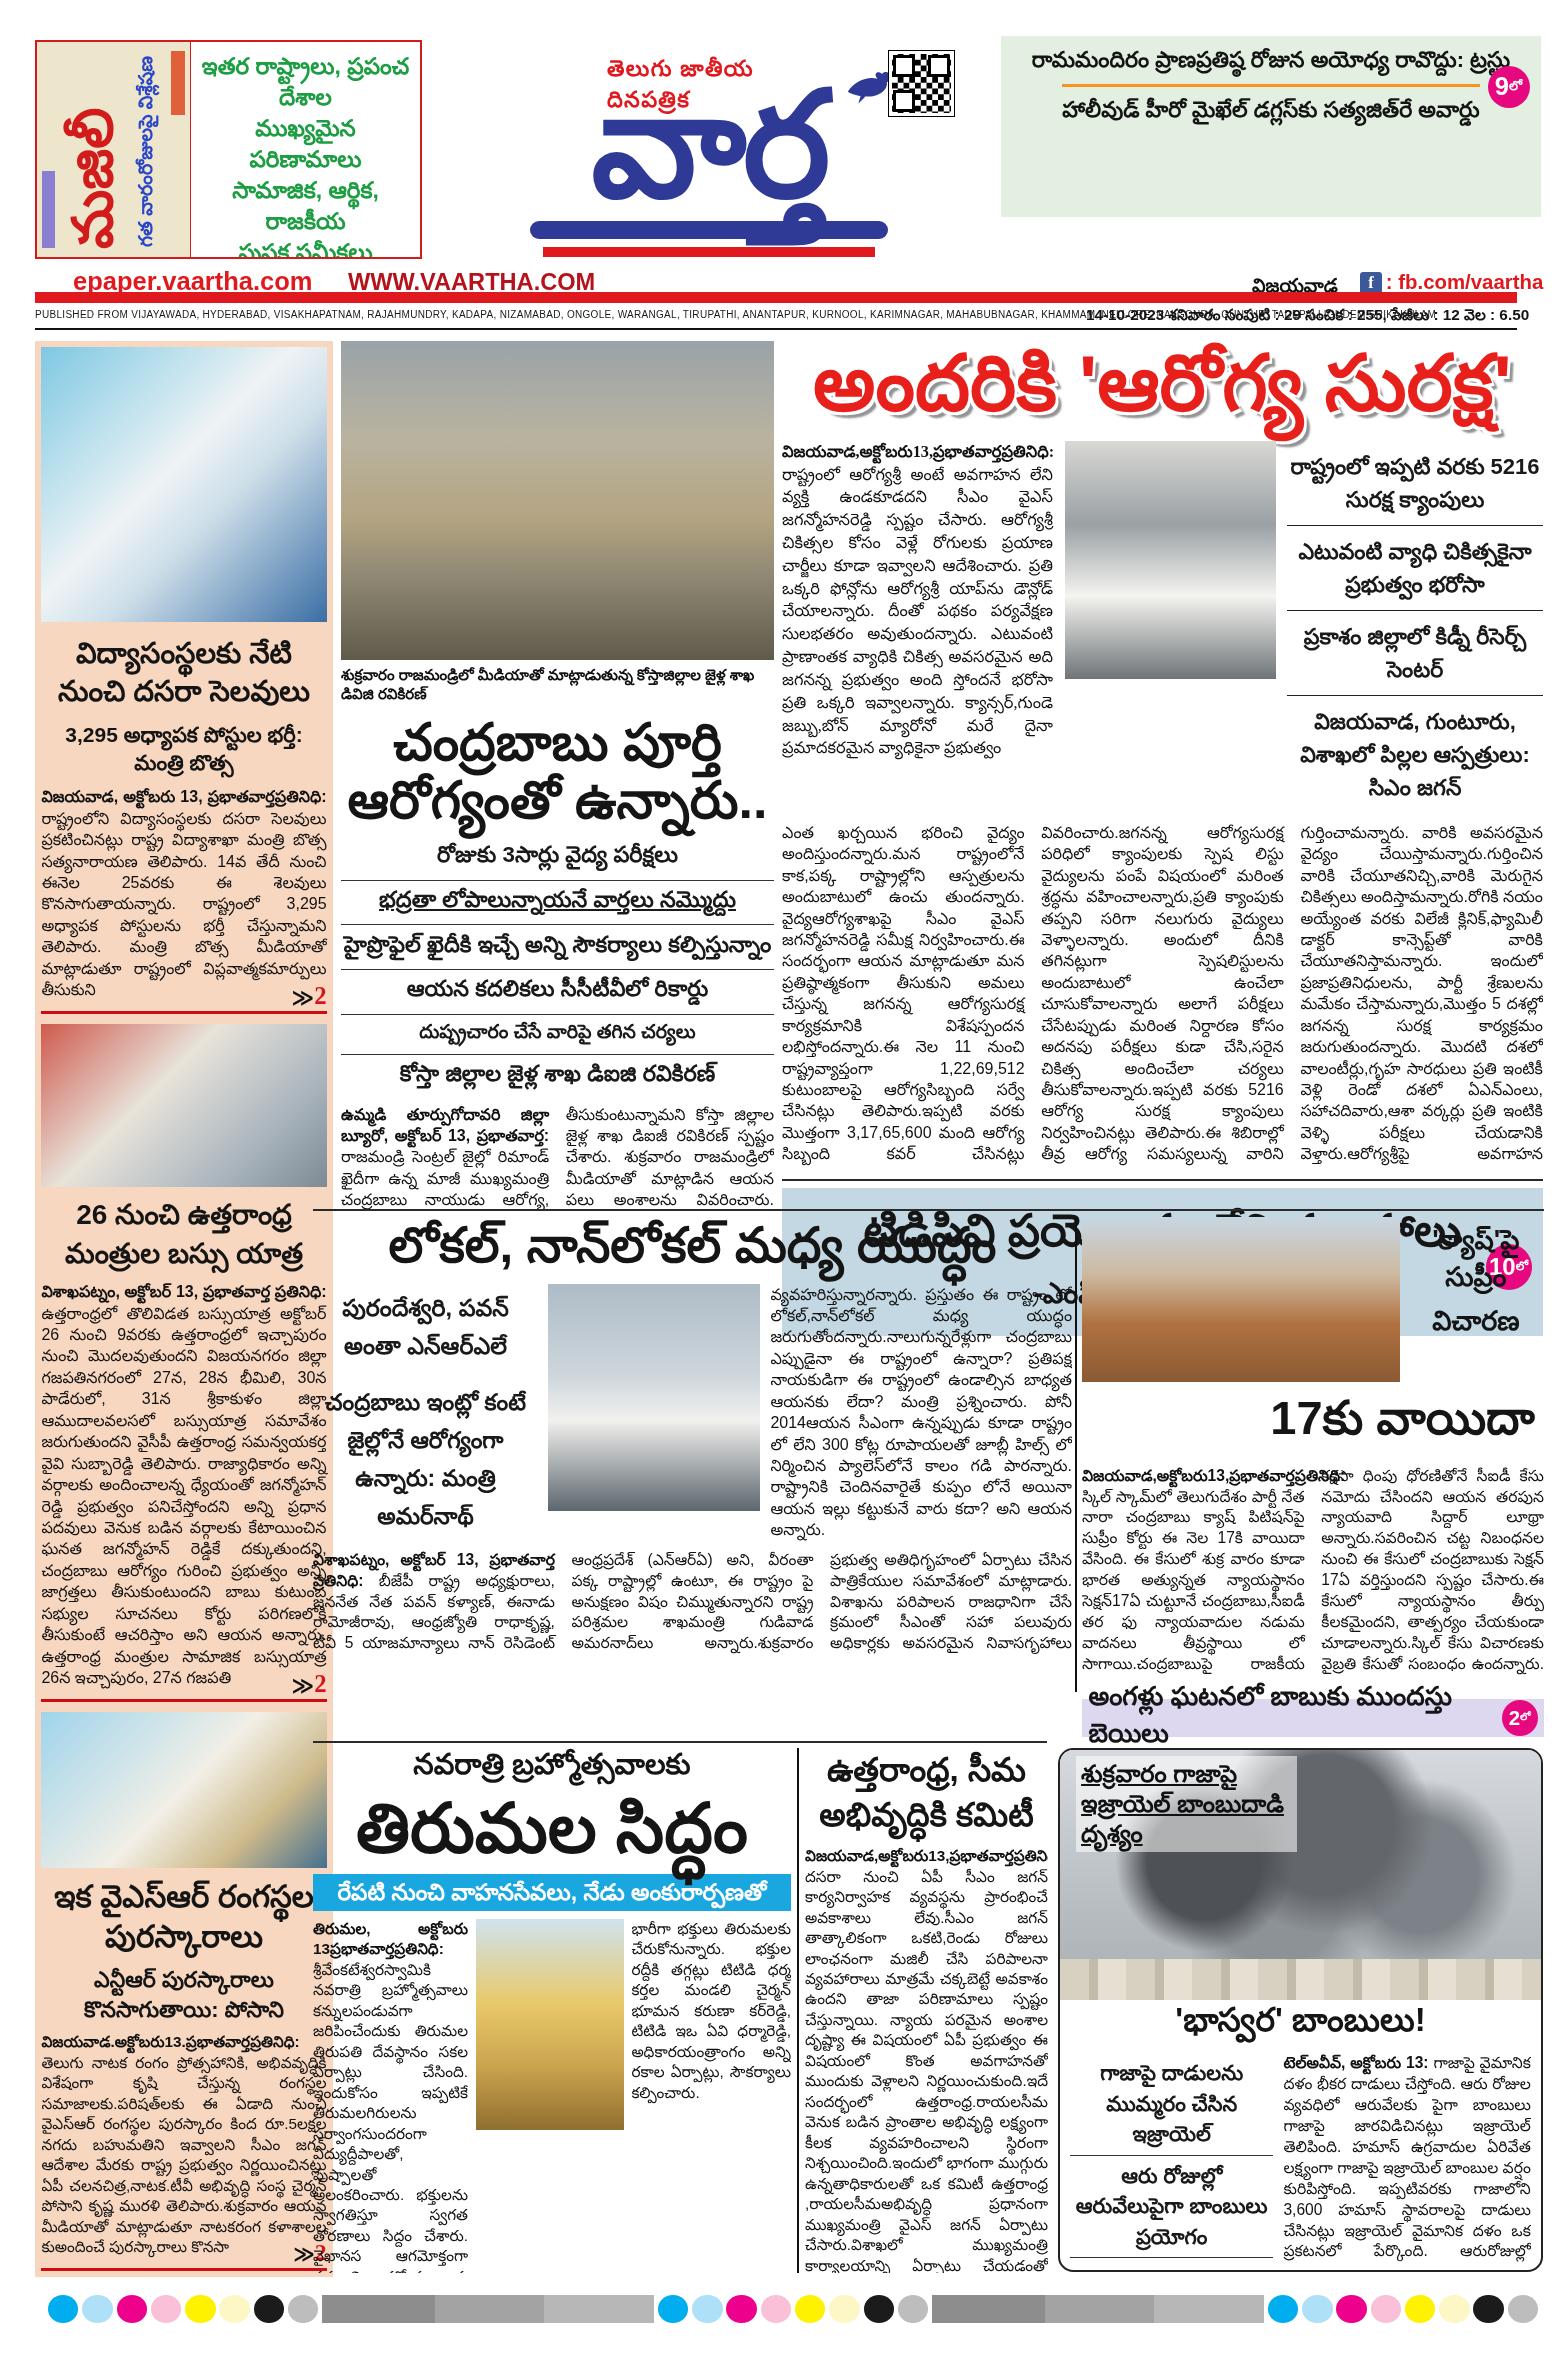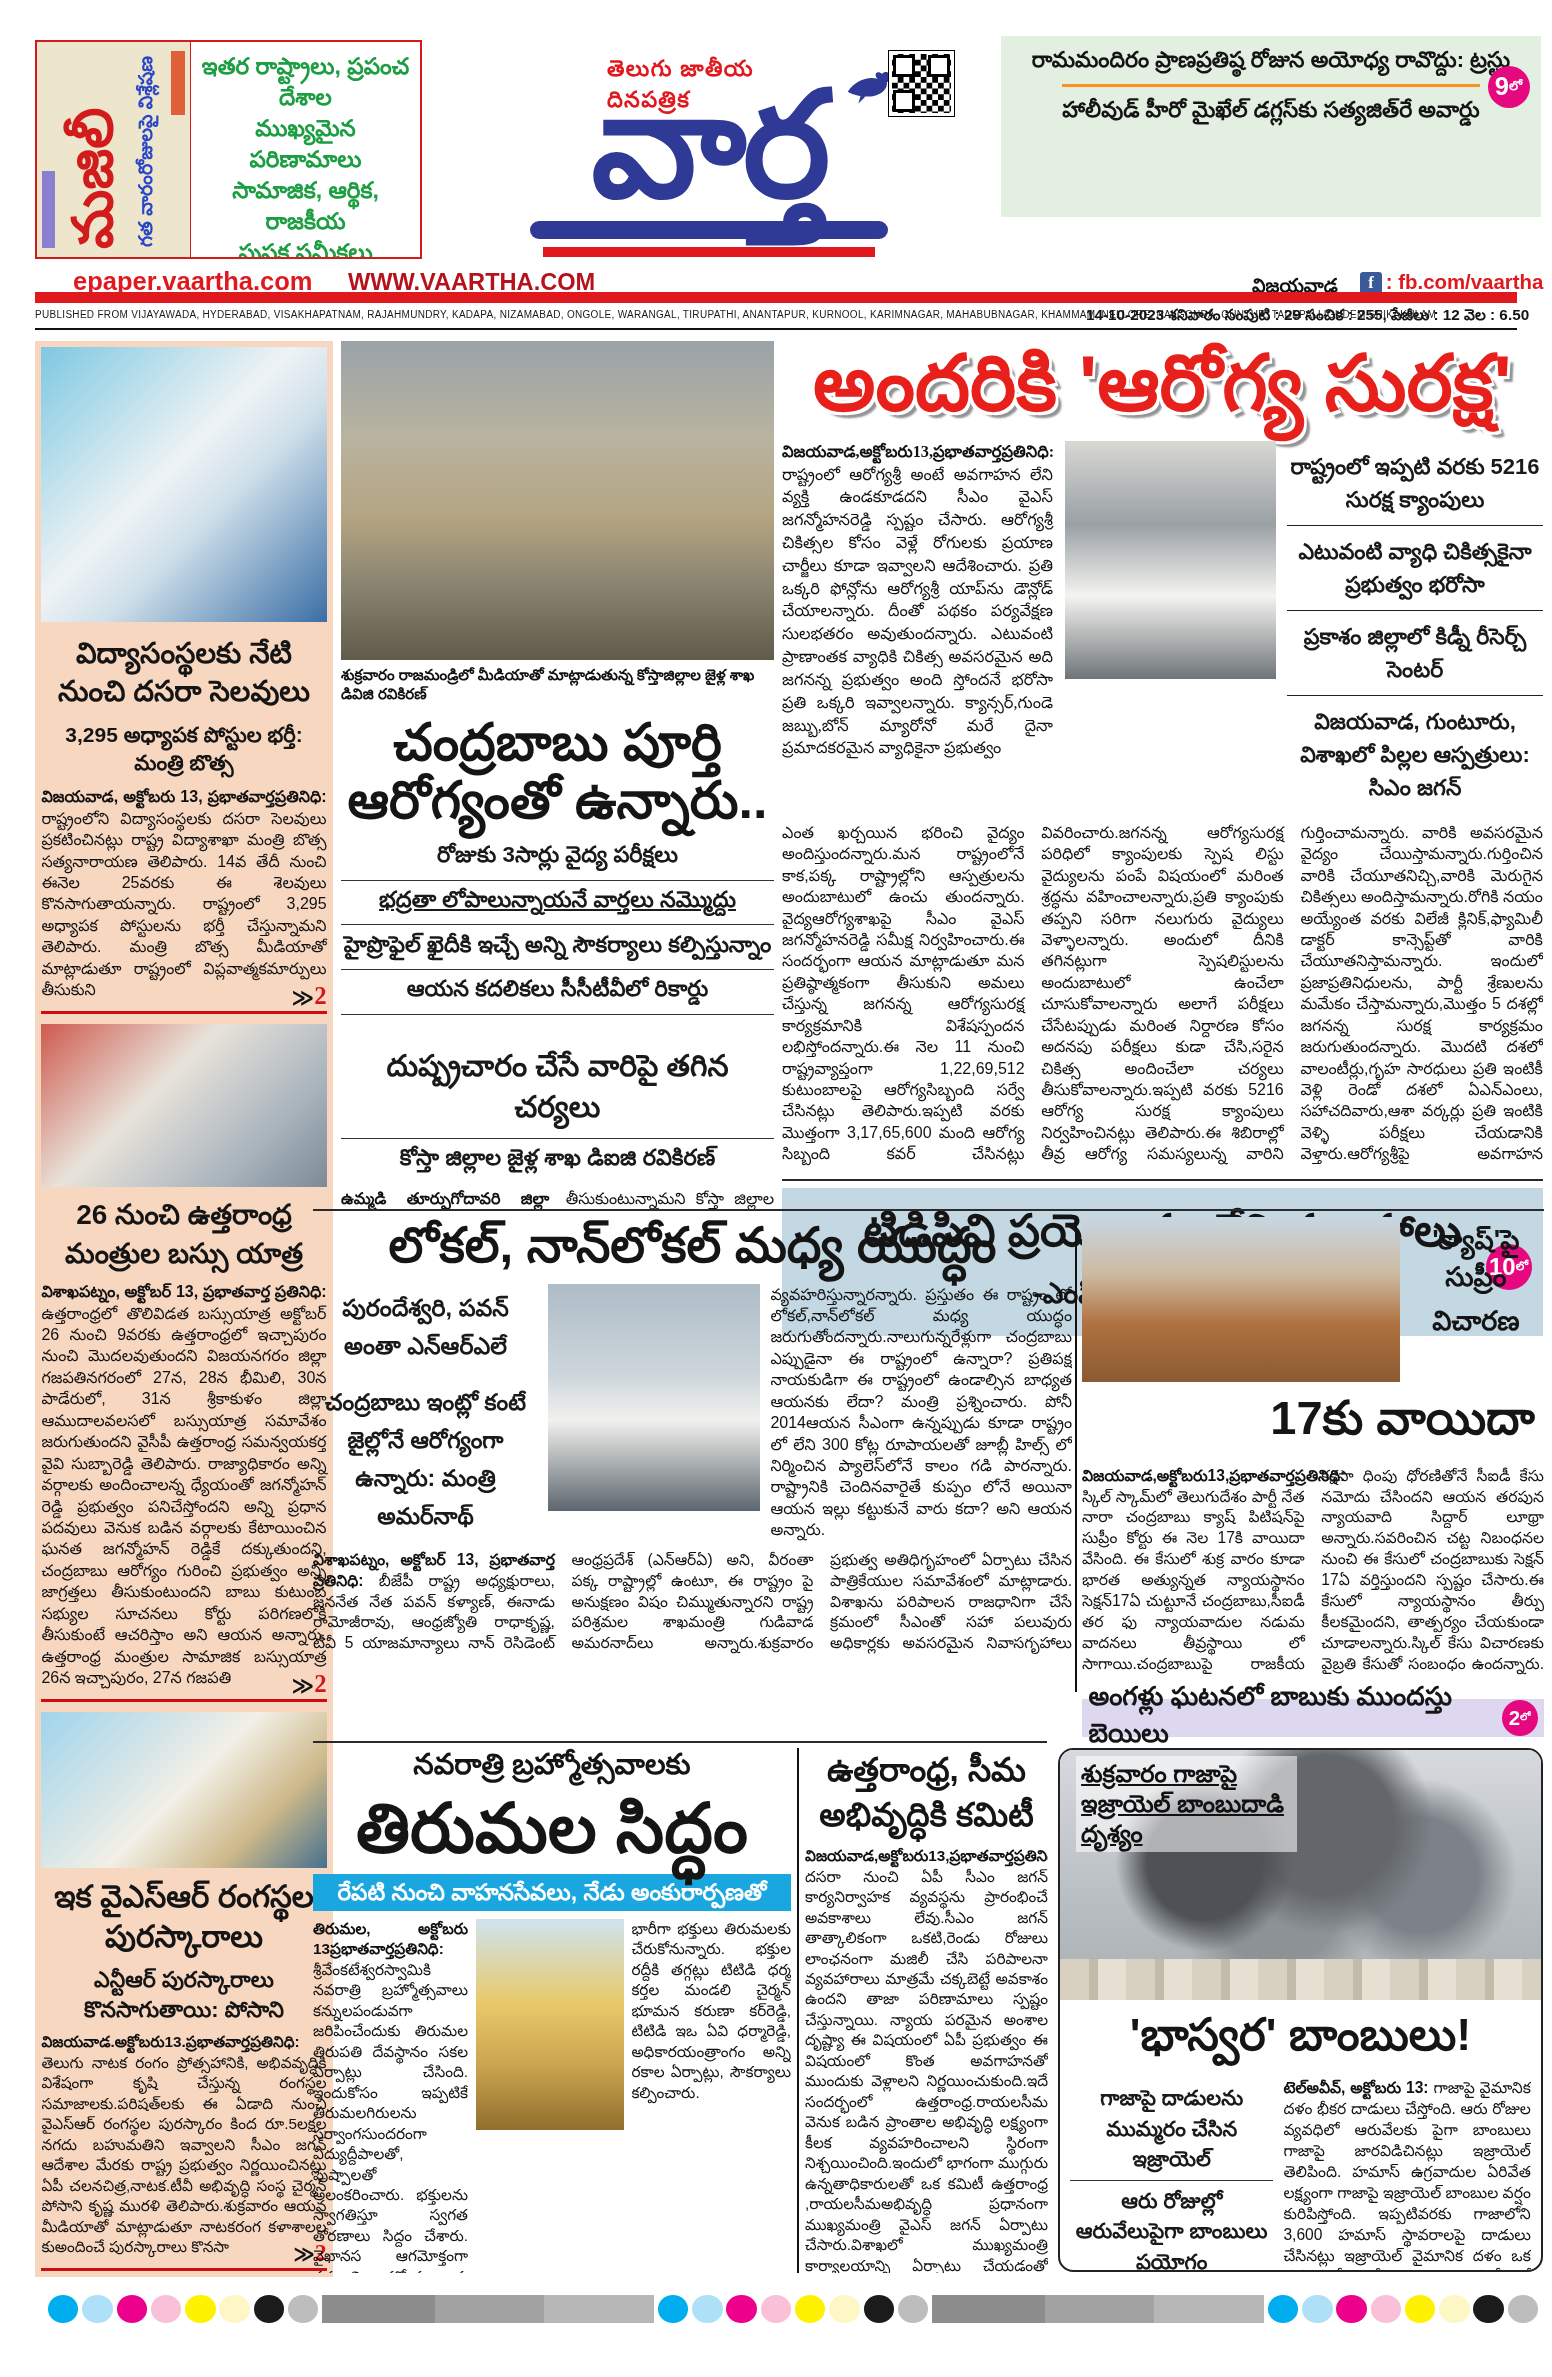--- a/index.html
+++ b/index.html
@@ -159,21 +159,21 @@
 
   <div class="abs" style="left:341px;top:341px;width:433px;height:868px;overflow:hidden;">
     <div class="ph" style="height:319px;background:linear-gradient(180deg,#9aa3a8 0%,#b9b3a0 30%,#b4a582 55%,#8d8672 75%,#5f5a4a 100%);"></div>
     <div class="cap" style="margin-top:6.4px;">శుక్రవారం రాజమండ్రిలో మీడియాతో మాట్లాడుతున్న కోస్తాజిల్లాల జైళ్ల శాఖ డివిజి రవికిరణ్</div>
     <div class="h-black ctr" style="font-size:52px;line-height:1.12;margin-top:9px;">చంద్రబాబు పూర్తి ఆరోగ్యంతో ఉన్నారు..</div>
     <div style="margin-top:6.4px;">
       <div class="subitem" style="font-size:22.4px;padding:6.4px 0;border-bottom:1.3px solid #333;">రోజుకు 3సార్లు వైద్య పరీక్షలు</div>
       <div class="subitem" style="font-size:22.4px;padding:6.4px 0;border-bottom:1.3px solid #333;text-decoration:underline;">భద్రతా లోపాలున్నాయనే వార్తలు నమ్మొద్దు</div>
       <div class="subitem" style="font-size:22.4px;padding:6.4px 0;border-bottom:1.3px solid #333;">హైప్రొఫైల్ ఖైదీకి ఇచ్చే అన్ని సౌకర్యాలు కల్పిస్తున్నాం</div>
       <div class="subitem" style="font-size:22.4px;padding:6.4px 0;border-bottom:1.3px solid #333;">ఆయన కదలికలు సీసీటీవీలో రికార్డు</div>
-      <div class="subitem" style="font-size:30px;padding:6.4px 0;border-bottom:1.3px solid #333;margin-top:28px;">దుష్ప్రచారం చేసే వారిపై తగిన చర్యలు</div>
+      <div class="subitem" style="font-size:19px;padding:6.4px 0;border-bottom:1.3px solid #333;">దుష్ప్రచారం చేసే వారిపై తగిన చర్యలు</div>
       <div class="subitem" style="font-size:22.4px;padding:6.4px 0;">కోస్తా జిల్లాల జైళ్ల శాఖ డిఐజి రవికిరణ్</div>
     </div>
     <div class="cols2" style="margin-top:5.1px;height:171px;">
       <p class="bt">
         <strong>ఉమ్మడి తూర్పుగోదావరి జిల్లా బ్యూరో, అక్టోబర్ 13, ప్రభాతవార్త:</strong>
         <span>రాజమండ్రి సెంట్రల్ జైల్లో రిమాండ్ ఖైదీగా ఉన్న మాజీ ముఖ్యమంత్రి చంద్రబాబు నాయుడు ఆరోగ్య, భద్రత విషయంలో అప్రమత్తంగా ఉంటూ అన్ని చర్యలు తీసుకుంటున్నామని కోస్తా జిల్లాల జైళ్ల శాఖ డిఐజీ రవికిరణ్ స్పష్టం చేశారు. శుక్రవారం రాజమండ్రిలో మీడియాతో మాట్లాడిన ఆయన పలు అంశాలను వివరించారు. చంద్రబాబు నాయుడుకు సంబంధించి భద్రత విషయంలో ఎటువంటి అనుమానాలు అక్కర్లేదన్నారు. స్పష్టం చేశారు. 24/7 చంద్రబాబు నాయుడుకు ఒక హెడ్ వార్డర్, ఆరుగురు వార్డర్లతో స్నేహ బరాక్ వద్ద భద్రత ఏర్పాటు చేశామన్నారు. వీరంతా నిఘాతో అన్ని సౌకర్యాలు కల్పిస్తున్నామని తెలిపారు.</span>
         
       </p>
     </div>
   </div>
@@ -299,21 +299,21 @@
     <div style="position:relative;height:250px;background:#c7ccd1;overflow:hidden;">
       <div class="abs" style="left:0;top:0;right:0;bottom:0;background:
         radial-gradient(circle at 30% 45%, #4e5257 0 57px, transparent 89px),
         radial-gradient(circle at 55% 30%, #63676c 0 70px, transparent 109px),
         radial-gradient(circle at 75% 50%, #7d8288 0 57px, transparent 96px),
         radial-gradient(circle at 45% 60%, #8d9297 0 64px, transparent 102px),
         linear-gradient(180deg,#d6dade 0%,#b9bec3 60%,#a9aeb2 100%);"></div>
       <div class="abs skyline" style="left:0;right:0;bottom:0;height:41px;"></div>
       <div class="abs cap" style="left:16px;top:6.4px;width:211px;font-size:24px;background:rgba(255,255,255,.55);padding:2.6px 5.1px;text-decoration:underline;">శుక్రవారం గాజాపై ఇజ్రాయెల్ బాంబుదాడి దృశ్యం</div>
     </div>
-    <div class="h-black ctr" style="font-size:45px;margin-top:9px;">'భాస్వర' బాంబులు!</div>
+    <div class="h-black ctr" style="font-size:33px;margin-top:1px;">'భాస్వర' బాంబులు!</div>
     <div style="display:flex;gap:10.2px;padding:6.4px 10.2px 0;">
       <div style="width:203px;">
         <div class="subitem" style="font-size:21px;line-height:1.45;padding:5.1px 0;border-bottom:1.3px solid #333;">గాజాపై దాడులను ముమ్మరం చేసిన ఇజ్రాయెల్</div>
         <div class="subitem" style="font-size:21px;line-height:1.45;padding:5.1px 0;border-bottom:1.3px solid #333;">ఆరు రోజుల్లో ఆరువేలుపైగా బాంబులు ప్రయోగం</div>
 
       </div>
       <div style="flex:1;overflow:hidden;height:211px;">
         <p class="bt" style="font-size:15.6px;">
           <strong>టెల్అవీవ్, అక్టోబరు 13:</strong>
           <span>గాజాపై వైమానిక దళం భీకర దాడులు చేస్తోంది. ఆరు రోజుల వ్యవధిలో ఆరువేలకు పైగా బాంబులు గాజాపై జారవిడిచినట్లు ఇజ్రాయెల్ తెలిపింది. హమాస్ ఉగ్రవాదుల ఏరివేత లక్ష్యంగా గాజాపై ఇజ్రాయెల్ బాంబుల వర్షం కురిపిస్తోంది. ఇప్పటివరకు గాజాలోని 3,600 హమాస్ స్థావరాలపై దాడులు చేసినట్లు ఇజ్రాయెల్ వైమానిక దళం ఒక ప్రకటనలో పేర్కొంది. ఆరురోజుల్లో నాలుగువేల టన్నుల బరువున్న ఆరువేల బాంబులను గాజాపై జారవిడిచినట్లు తెలిపింది. మరోవైపు యుద్ధంలో ఇజ్రాయెల్ వైస్ ఫాస్పరస్ బాంబులు ఉపయోగిస్తోందని</span>

